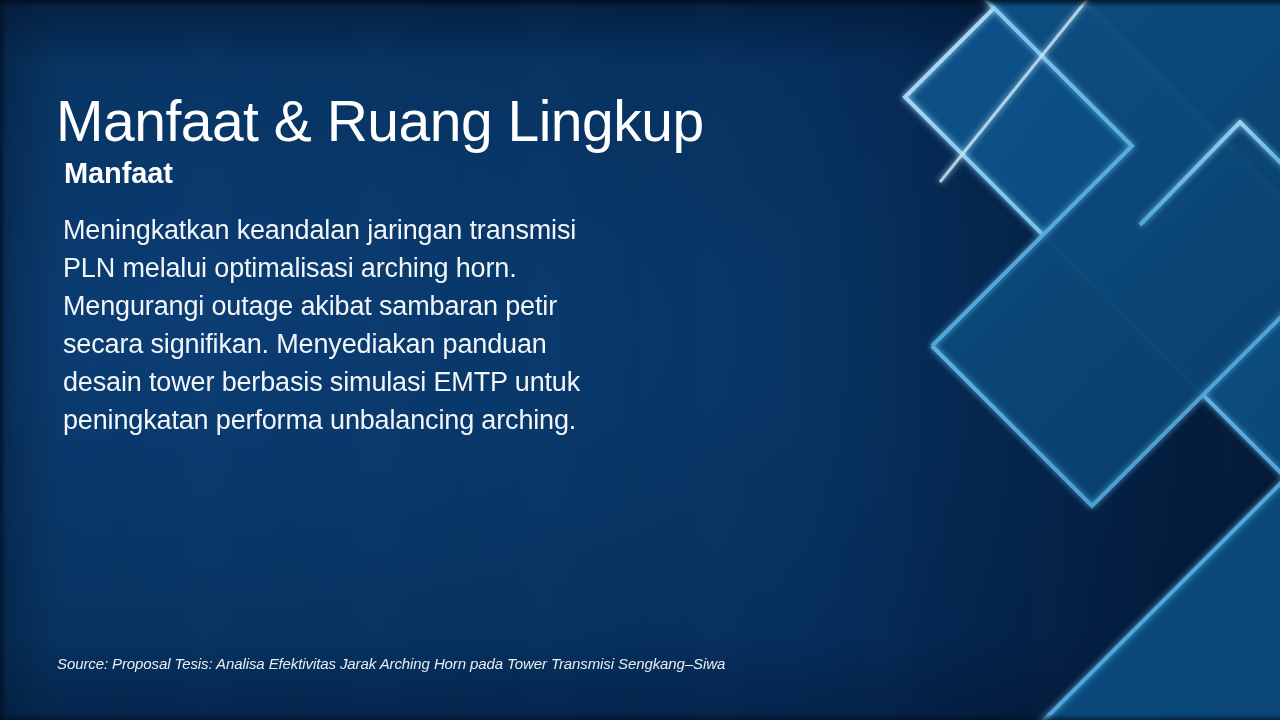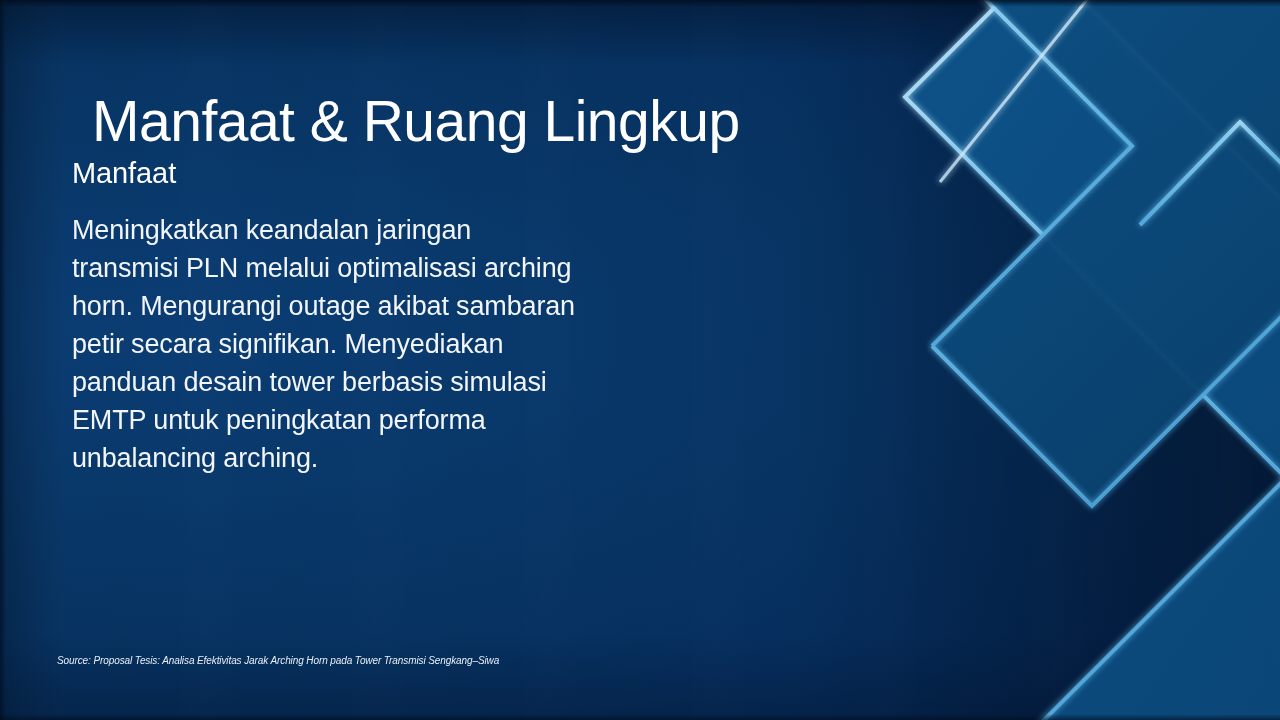--- a/index.html
+++ b/index.html
@@ -81,50 +81,49 @@
   .title {
     position: absolute;
     left: 56px;
     top: 52px;
     font-size: 57px;
     font-weight: 400;
     letter-spacing: -0.5px;
     color: #ffffff;
     line-height: 1.12;
     white-space: nowrap;
-    margin-left: 36px;
   }
   .col {
     position: absolute;
     top: 156px;
   }
   .col-left  { left: 56px;  width: 540px; }
   .col-right { left: 652px; width: 530px; }
 
   .subhead {
     font-size: 29px;
-    font-weight: 400;
+    font-weight: 700;
     color: #ffffff;
-    margin: 0 0 20px 16px;
+    margin: 0 0 20px 8px;
     line-height: 1.2;
     letter-spacing: -0.1px;
   }
   .body {
     font-size: 27px;
     font-weight: 400;
     color: #f2f5f9;
     line-height: 1.41;
     letter-spacing: -0.15px;
-    margin: 16px;
+    margin: 7px;
   }
   .source {
     position: absolute;
     left: 57px;
     top: 655px;
-    font-size: 10px;
+    font-size: 15px;
     font-style: italic;
     font-weight: 400;
     color: #e8eef5;
     letter-spacing: -0.1px;
     white-space: nowrap;
   }
 </style>
 </head>
 <body>
 

